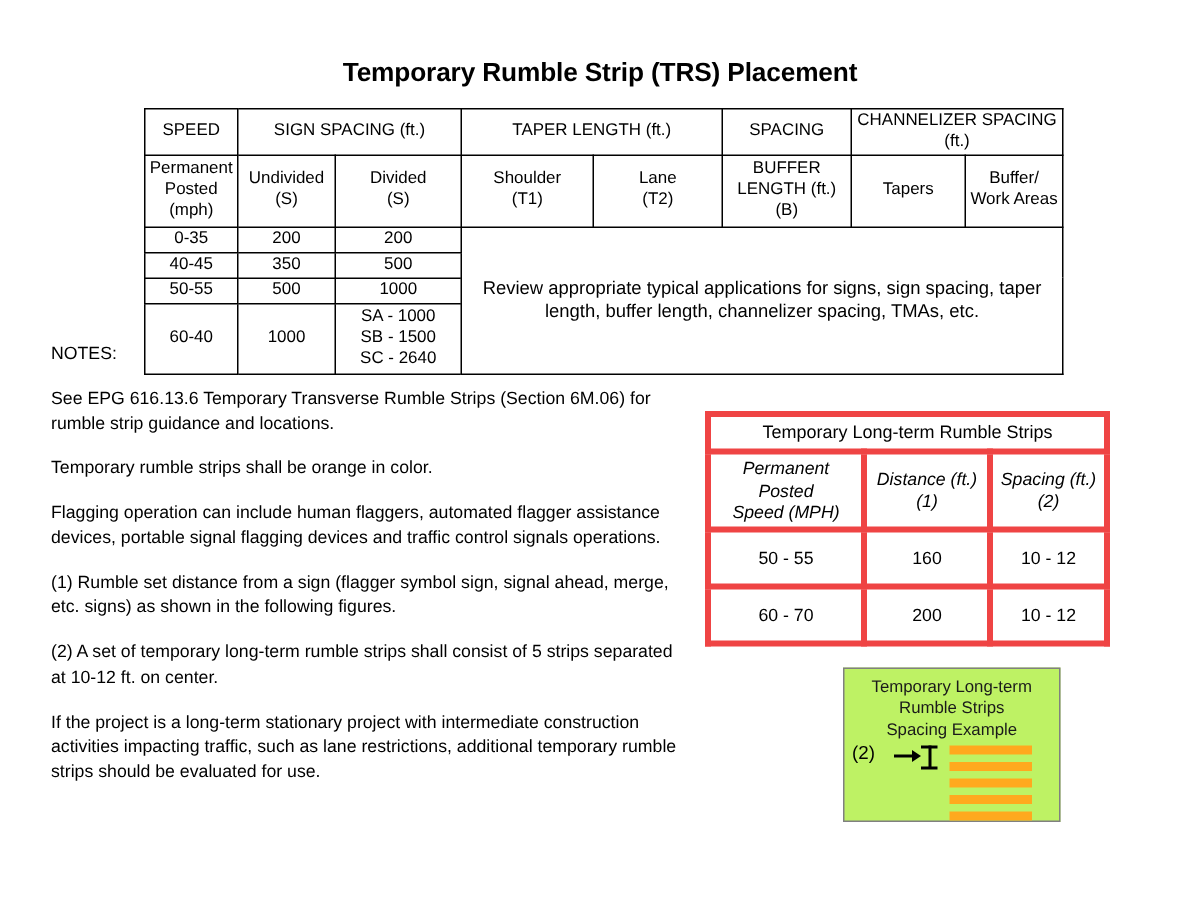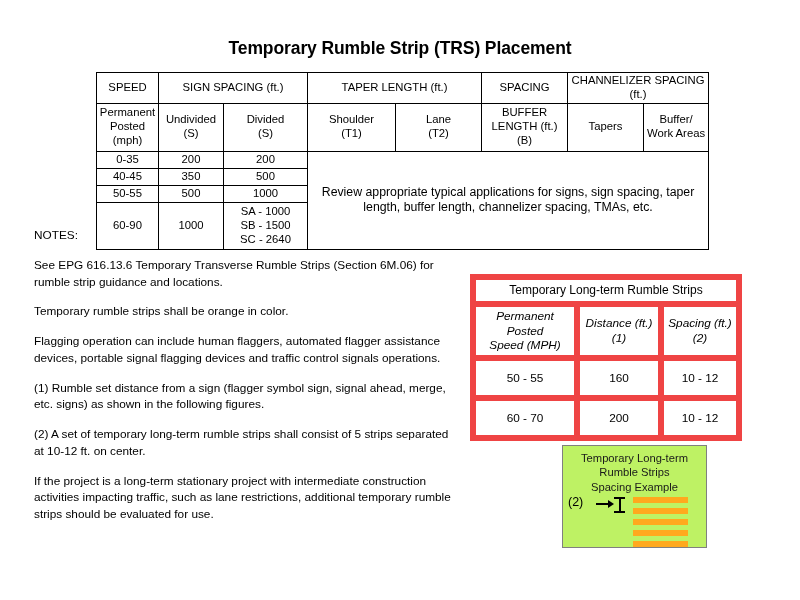--- a/index.html
+++ b/index.html
@@ -71,21 +71,21 @@
   #ltrs-table {
     position: absolute;
     left: 470px;
     top: 274px;
     width: 266px;
     border-collapse: collapse;
     table-layout: fixed;
     font-size: 11.8px;
   }
   #ltrs-table td {
-    border: 6px solid #ef4444;
+    border: 4px solid #ef4444;
     text-align: center;
     vertical-align: middle;
     padding: 2px 2px;
     line-height: 1.25;
   }
   #ltrs-table .t-title td { height: 17px; font-size: 12px; }
   #ltrs-table .t-head td { height: 30px; font-style: italic; }
   #ltrs-table .t-body td { height: 30px; }
 
   
@@ -221,21 +221,21 @@
       <td>40-45</td>
       <td>350</td>
       <td>500</td>
     </tr>
     <tr class="data-row">
       <td>50-55</td>
       <td>500</td>
       <td>1000</td>
     </tr>
     <tr class="tall-row">
-      <td>60-90</td>
+      <td>60-40</td>
       <td>1000</td>
       <td>SA - 1000<br>SB - 1500<br>SC - 2640</td>
     </tr>
   </tbody>
 </table>
 
 <div id="notes">
   <p class="note-p">NOTES:</p>
   <p class="note-p">See EPG 616.13.6 Temporary Transverse Rumble Strips (Section 6M.06) for rumble strip guidance and locations.</p>
   <p class="note-p">Temporary rumble strips shall be orange in color.</p>

